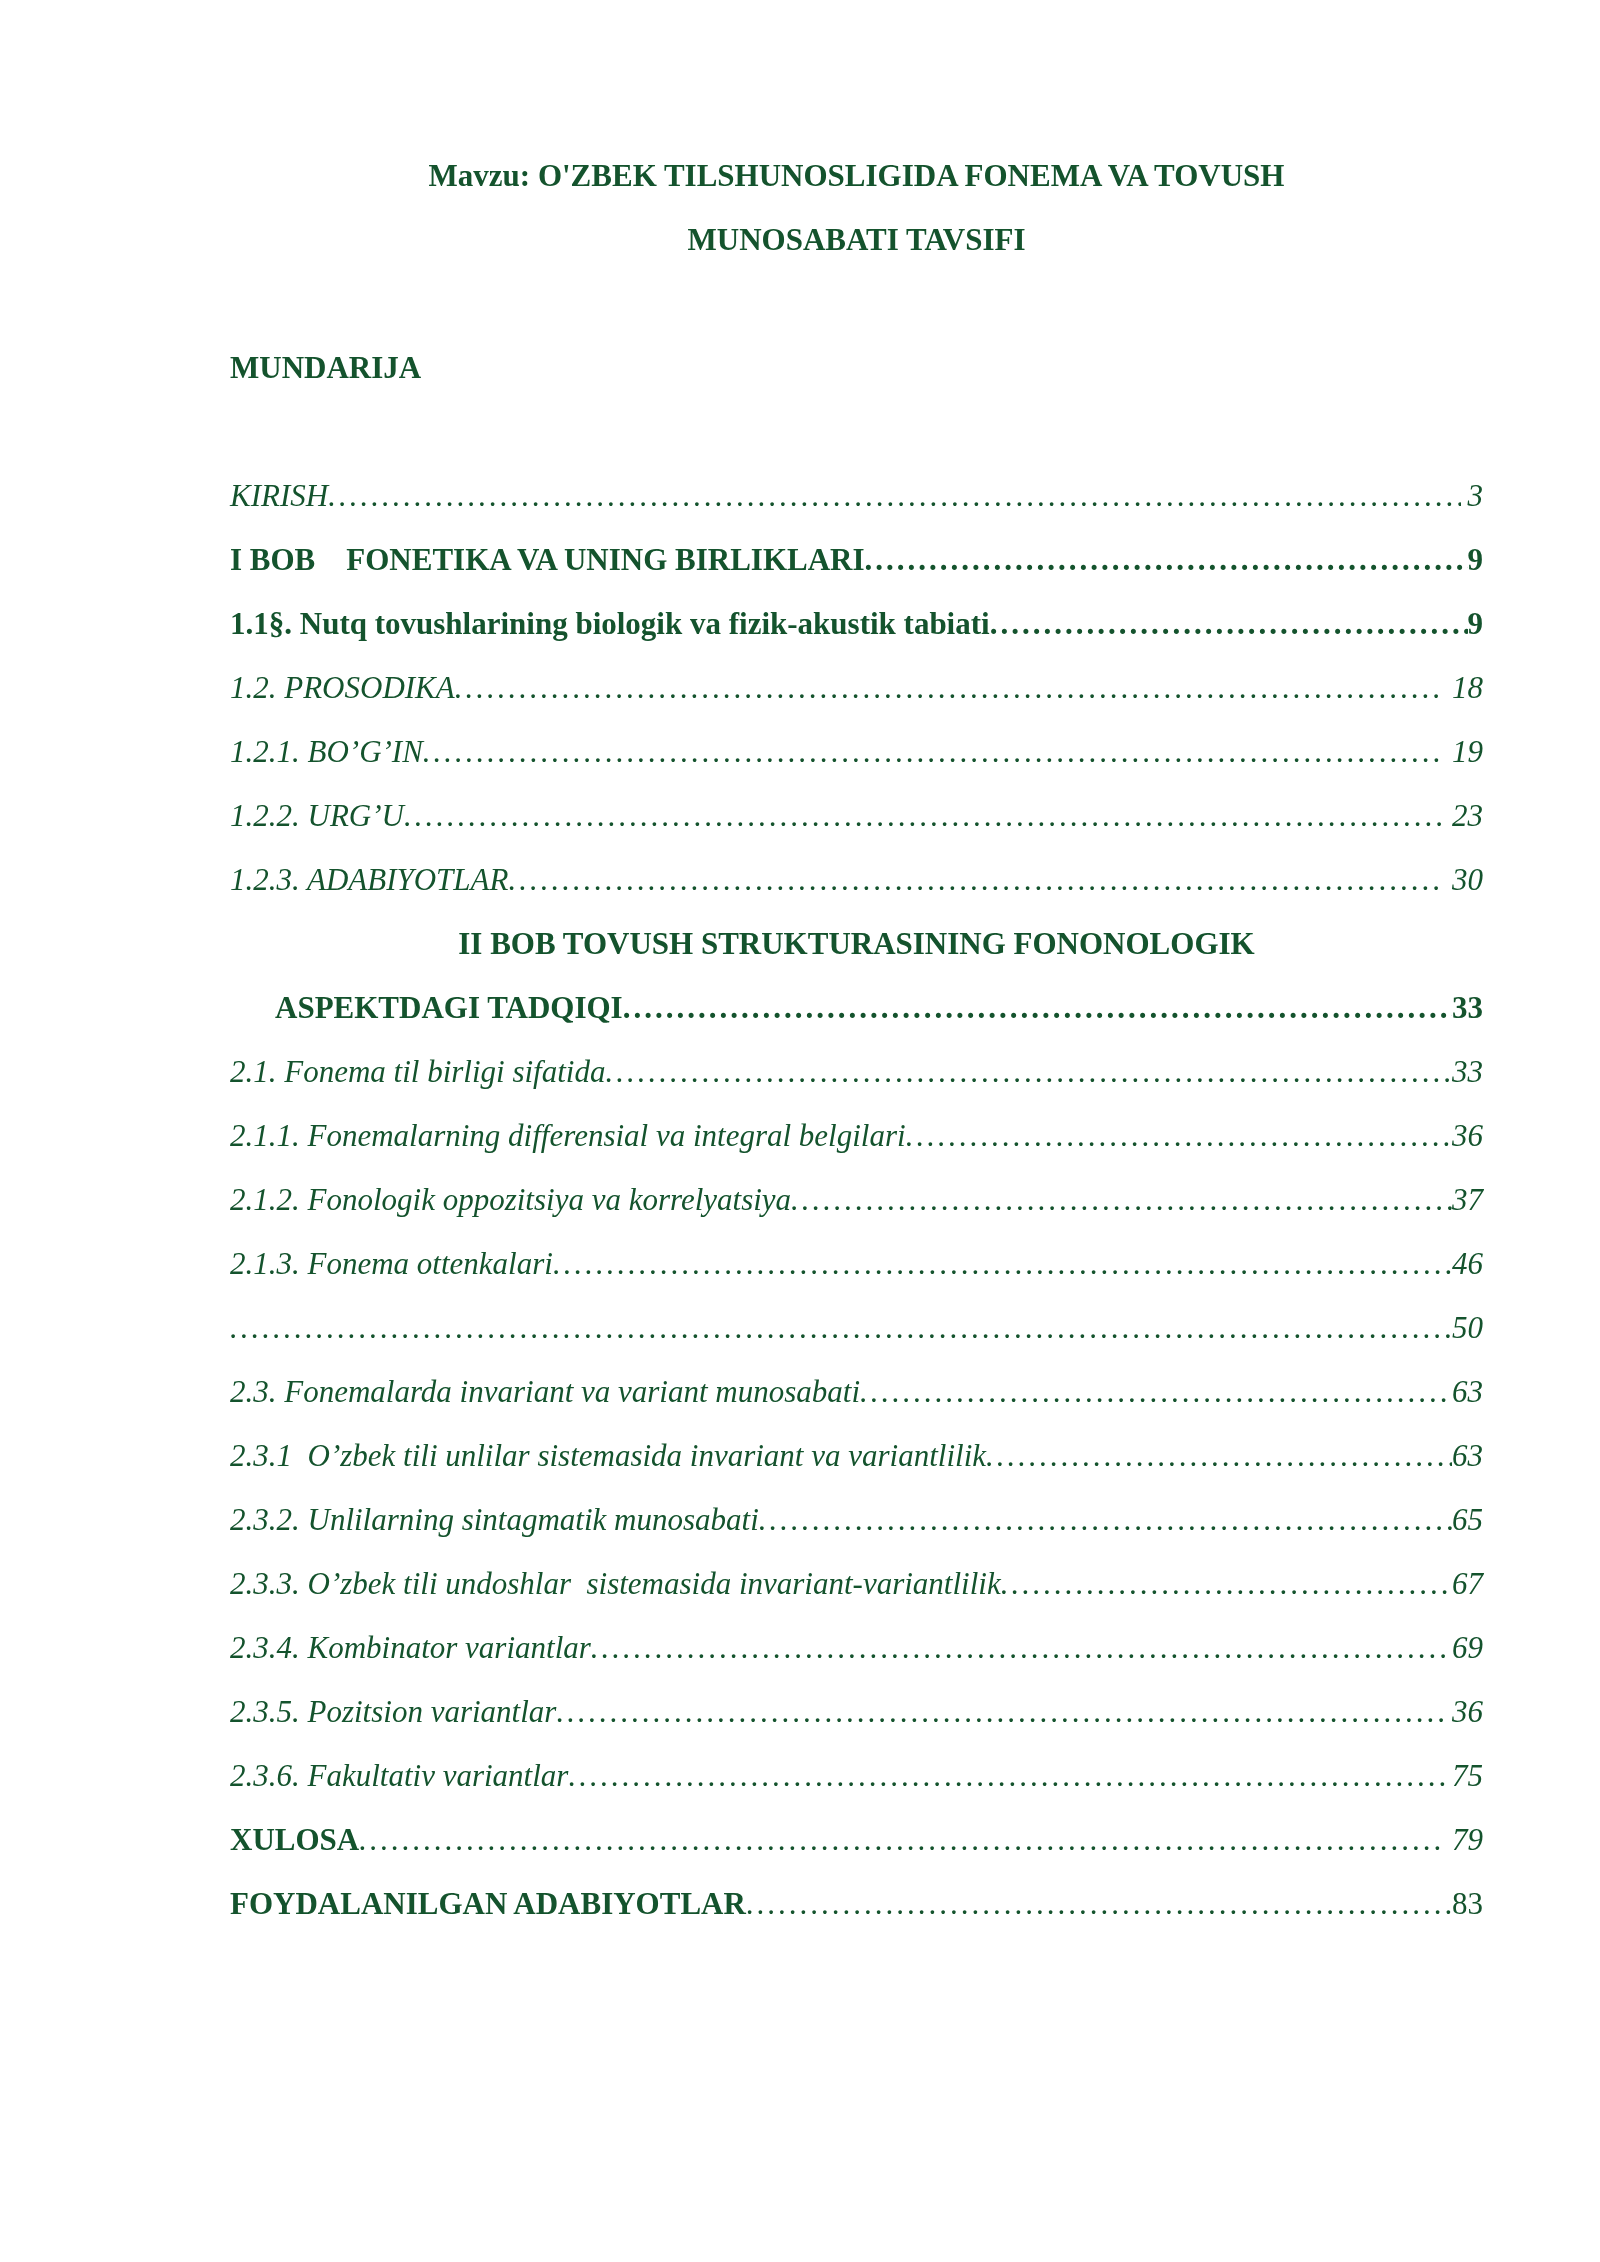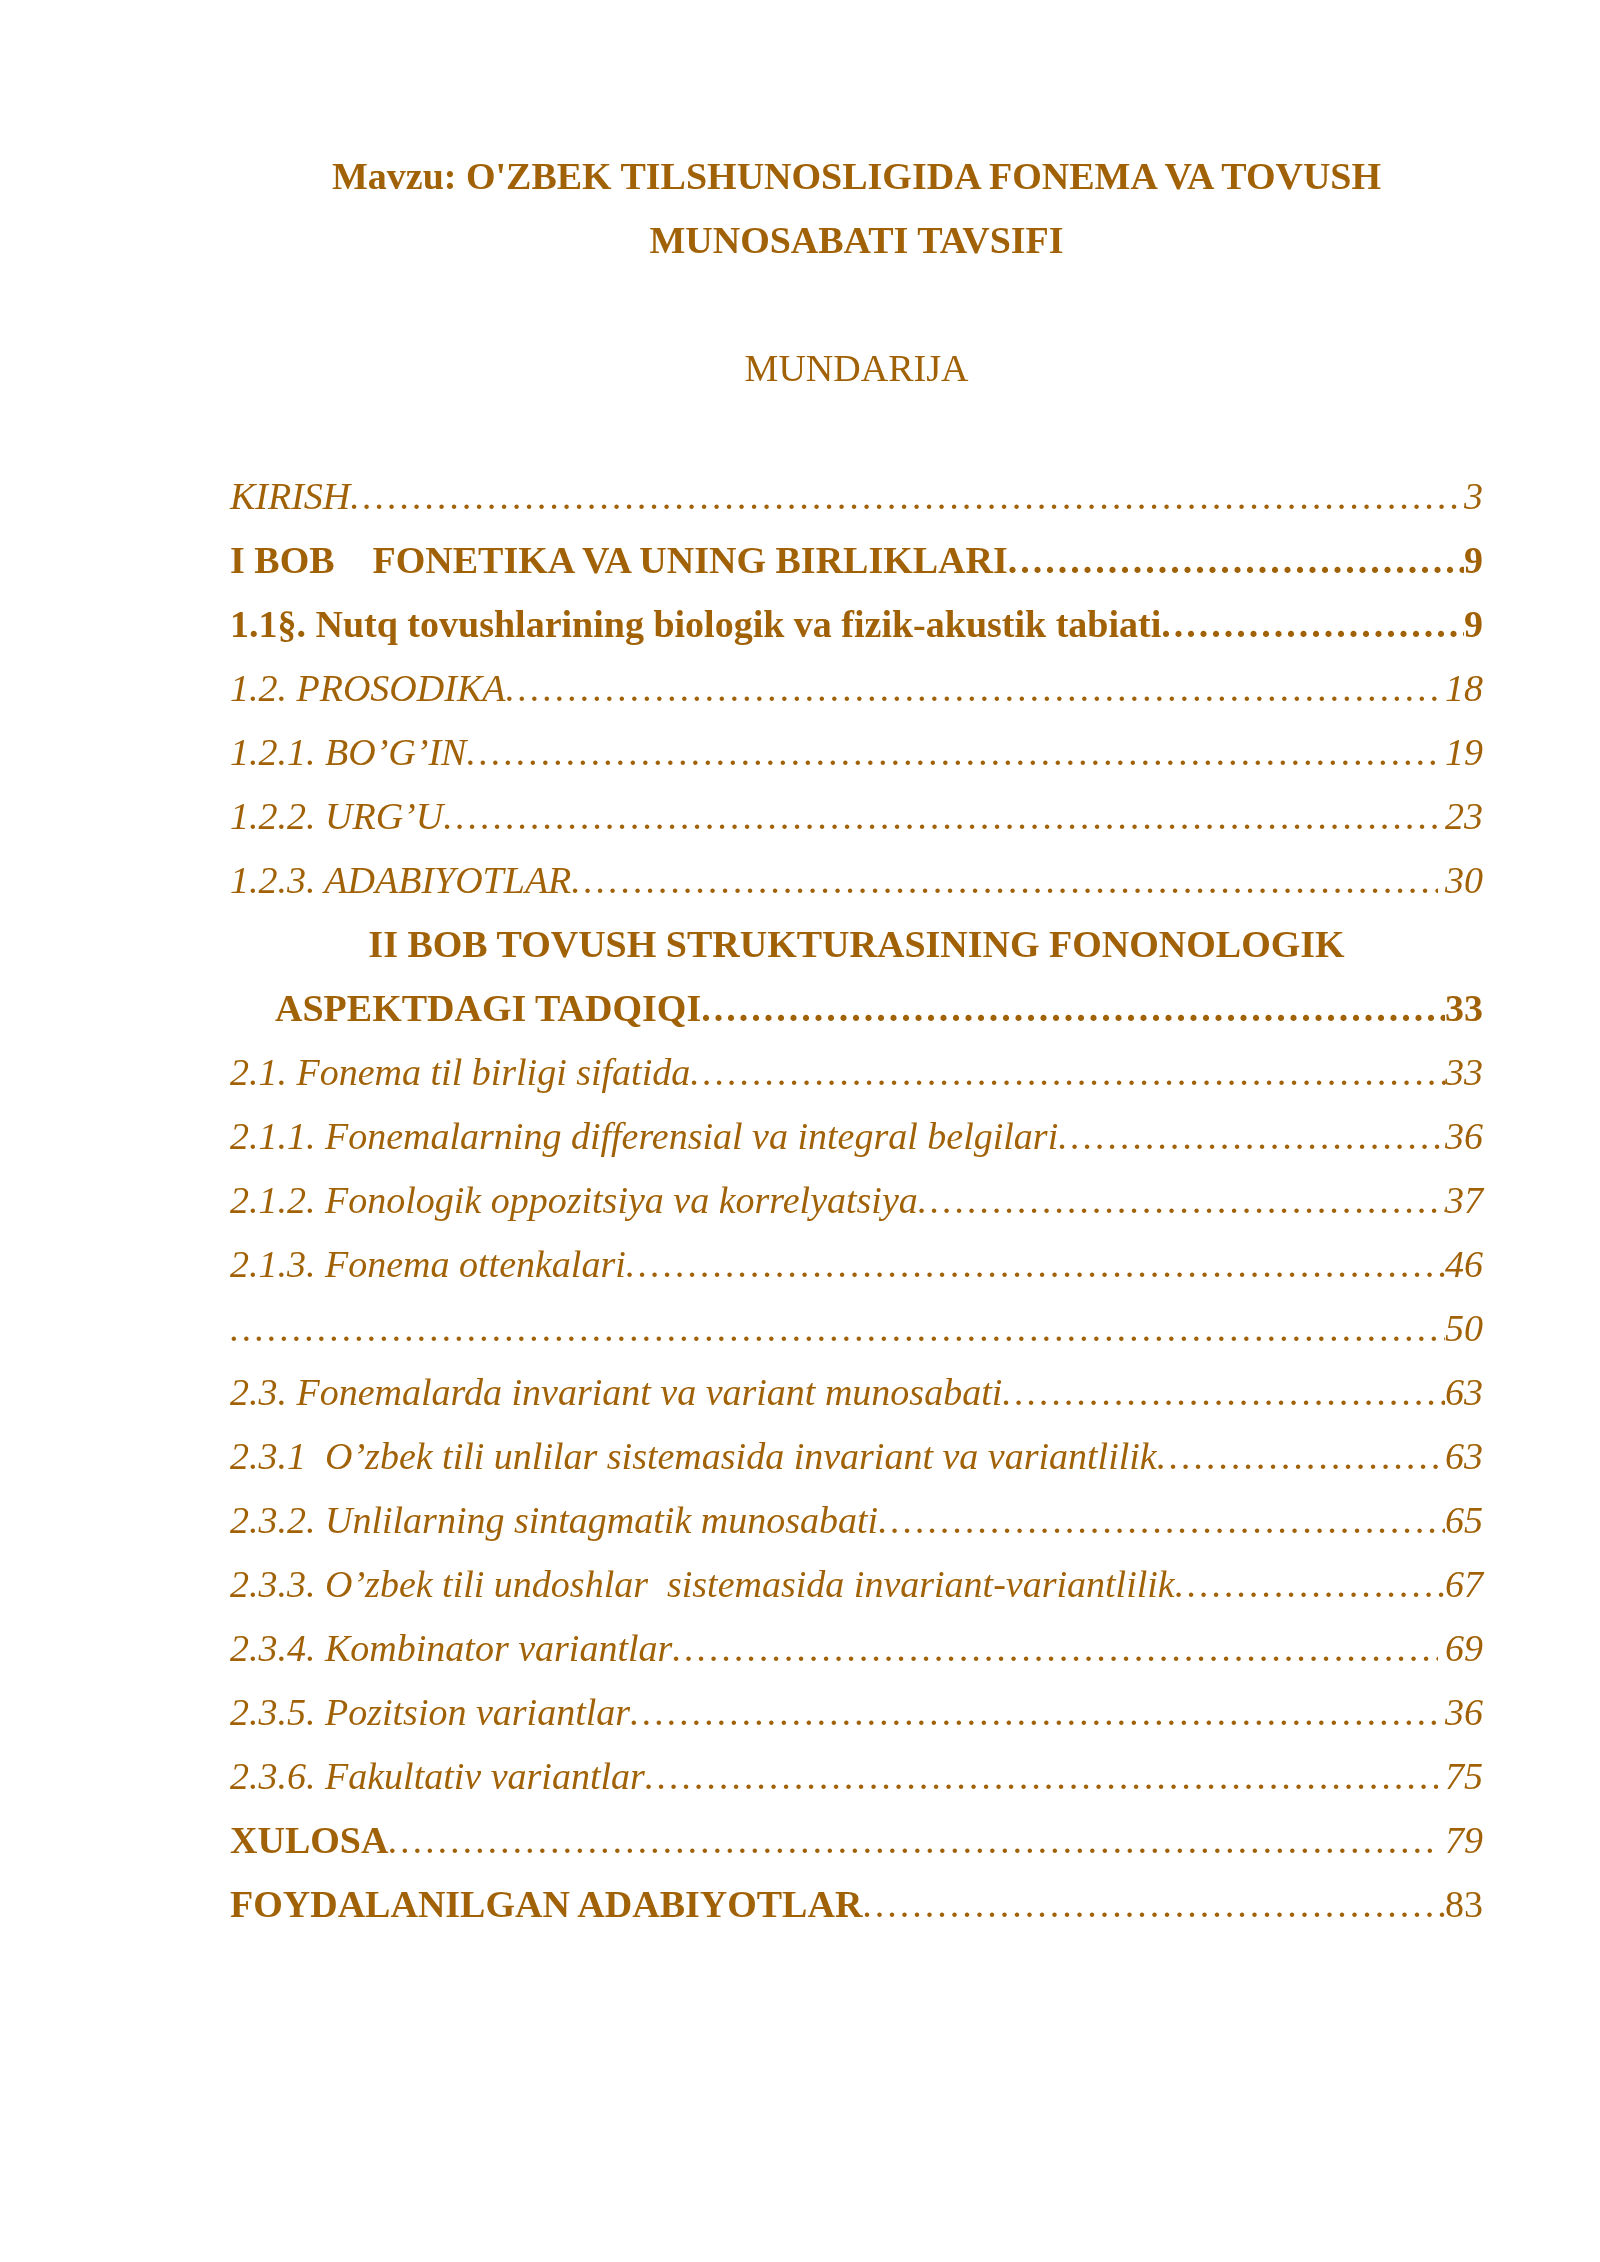--- a/index.html
+++ b/index.html
@@ -1,29 +1,29 @@
 <!DOCTYPE html>
 <html><head>
 <meta charset="utf-8">
 <style>
   html, body { margin: 0; padding: 0; background: #ffffff; }
   .page {
     position: relative;
     width: 1600px;
     height: 2262px;
     background: #ffffff;
-    color: #a16207;
+    color: #14532d;
     font-family: "Liberation Serif", "DejaVu Serif", serif;
-    font-size: 38px;
+    font-size: 31px;
     overflow: hidden;
   }
   .content { padding: 144px 117px 0 230px; }
 
   .doc-title { text-align: center; font-weight: bold; line-height: 64px; }
-  .toc-heading { text-align: center; font-weight: normal; line-height: 64px; margin-top: 64px; }
+  .toc-heading { font-weight: bold; line-height: 64px; margin-top: 64px; }
 
   .toc { margin-top: 64px; }
   .toc-row {
     display: flex;
     align-items: baseline;
     height: 64px;
     line-height: 64px;
   }
   .toc-row.center { justify-content: center; }
   .toc-row.indent { padding-left: 45px; }

